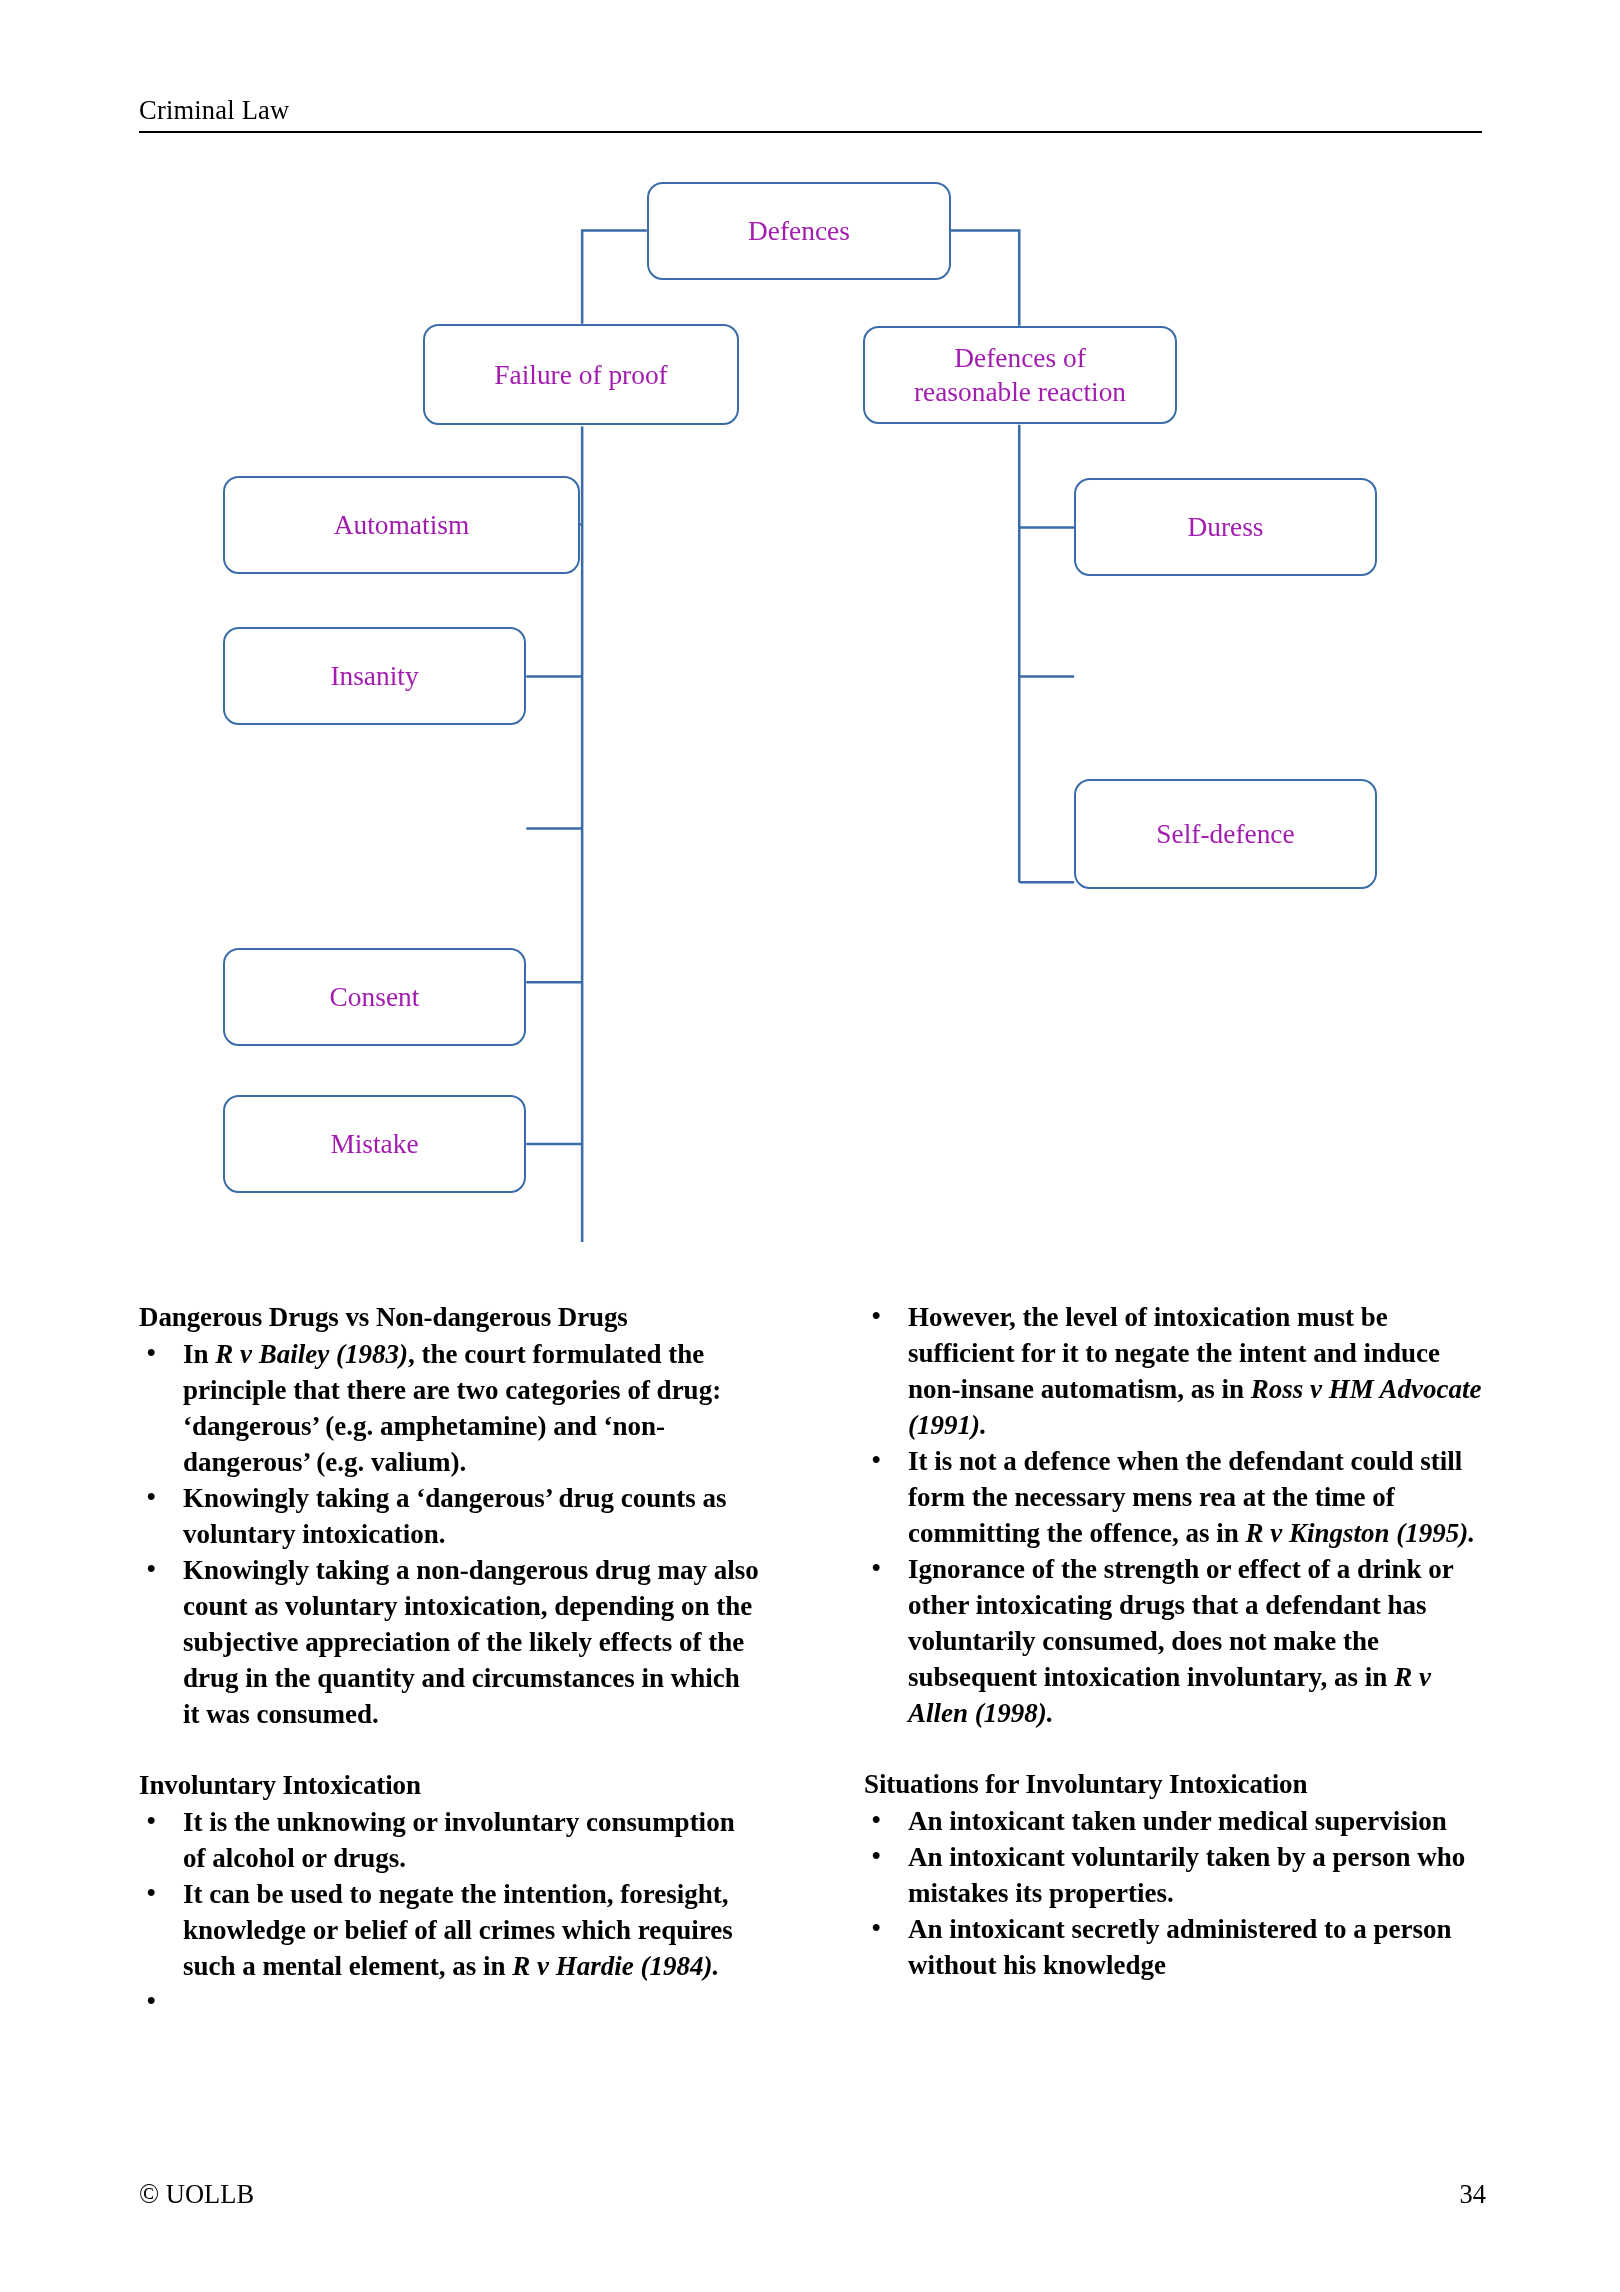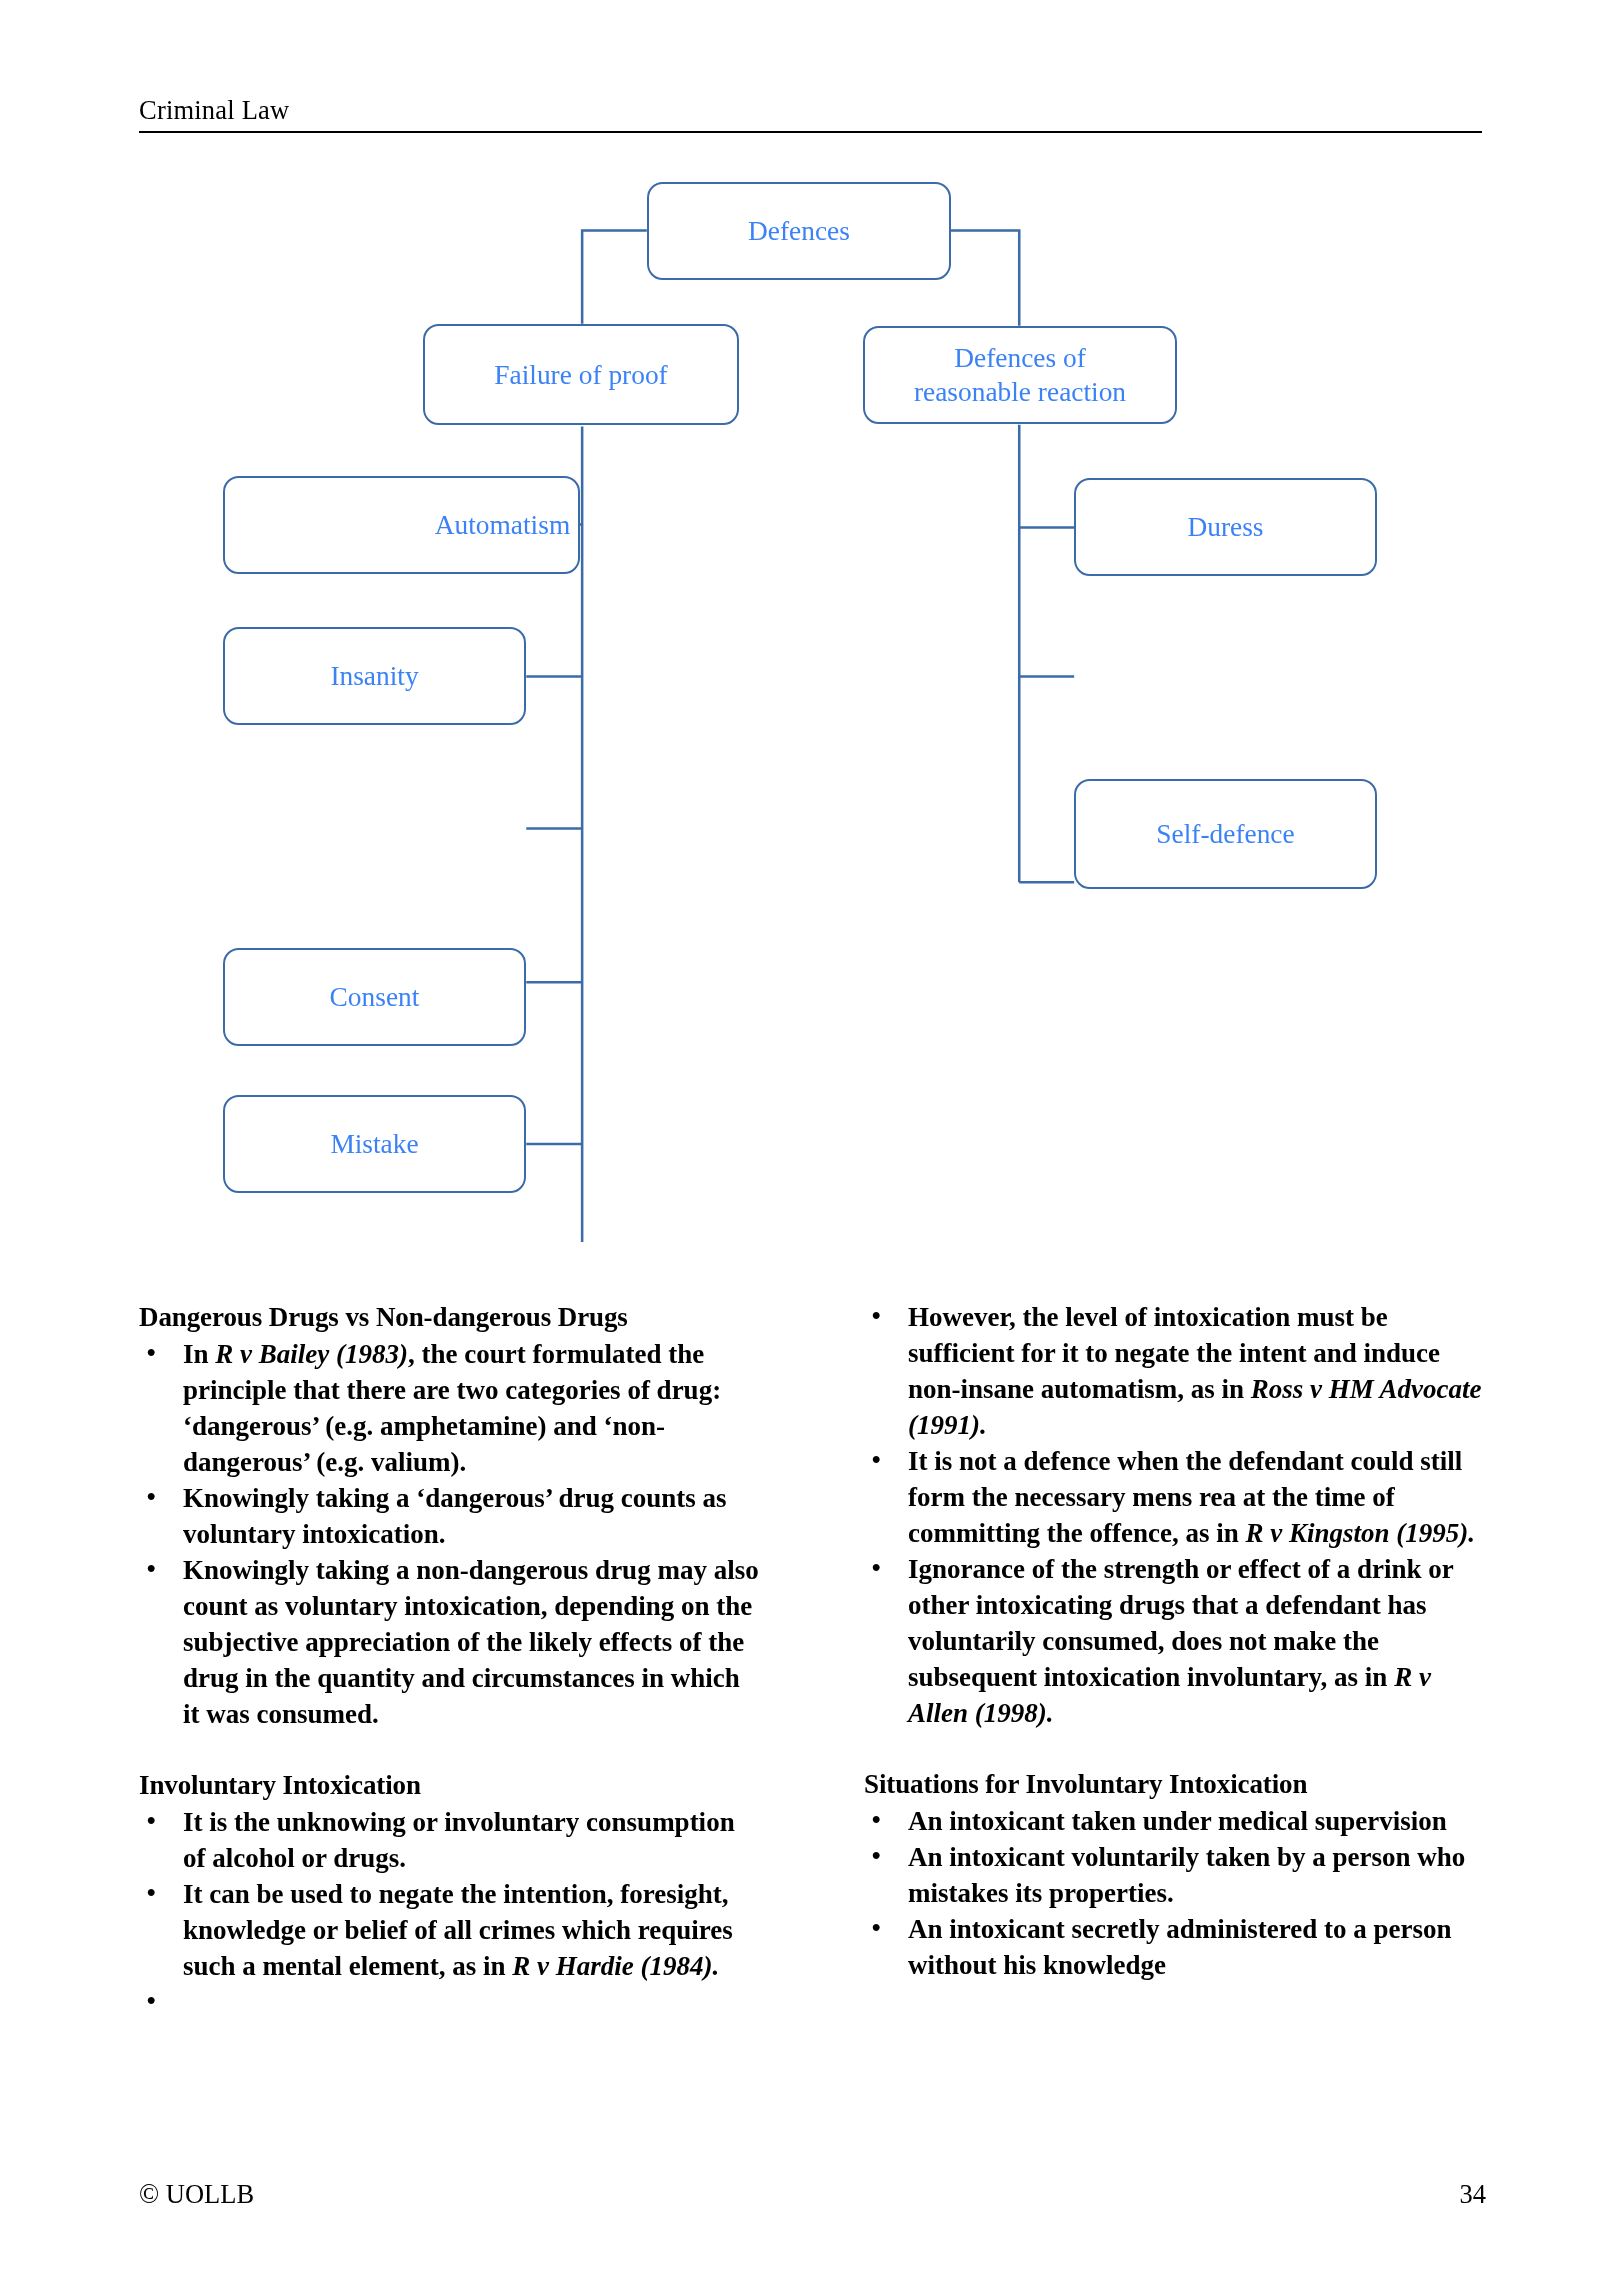--- a/index.html
+++ b/index.html
@@ -52,21 +52,21 @@
     box-sizing: border-box;
     border: 2.5px solid #3b6ba8;
     border-radius: 15.7px;
     background: #ffffff;
     display: flex;
     align-items: center;
     justify-content: center;
     text-align: center;
     font-size: 27.4px;
     line-height: 34px;
-    color: #3b82f6;
+    color: #a21caf;
     padding: 2px 7.8px;
   }
 
   
   .columns {
     position: absolute;
     left: 139px;
     top: 1299px;
     width: 1347px;
     height: 833px;
@@ -169,21 +169,21 @@
 
     <div class="node" style="left:423px; top:167px; width:316px; height:101px;">
       <span>Failure of proof</span>
     </div>
 
     <div class="node" style="left:863px; top:169px; width:314px; height:98px; flex-direction:column;">
       <span>Defences of</span>
       <span>reasonable reaction</span>
     </div>
 
-    <div class="node" style="left:223px; top:319px; width:357px; height:98px;justify-content:flex-end;">
+    <div class="node" style="left:223px; top:319px; width:357px; height:98px;">
       <span>Automatism</span>
     </div>
 
     <div class="node" style="left:223px; top:470px; width:303px; height:98px;">
       <span>Insanity</span>
     </div>
 
 
     <div class="node" style="left:223px; top:776px; width:303px; height:98px;margin-top:15px;">
       <span>Consent</span>

